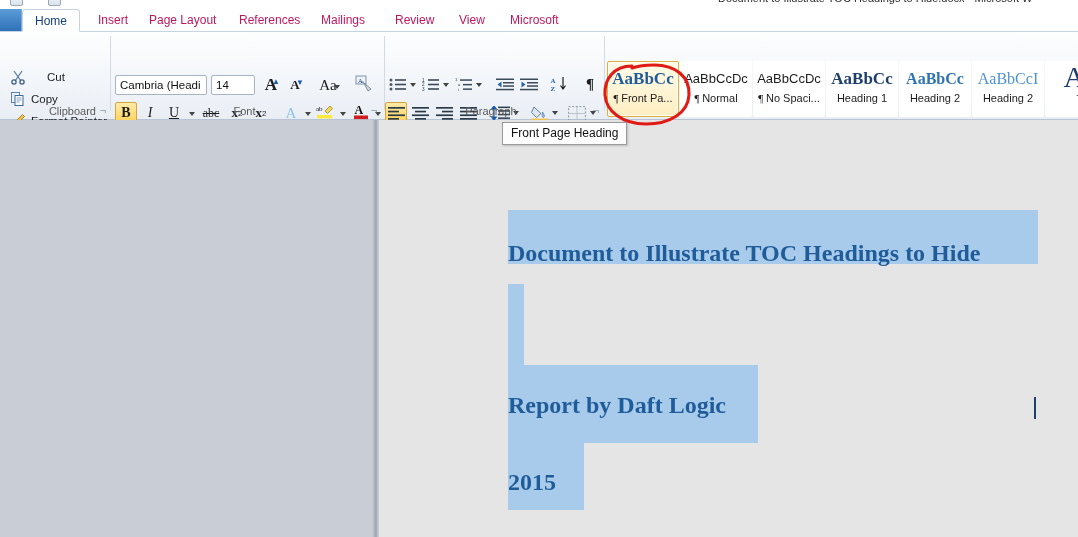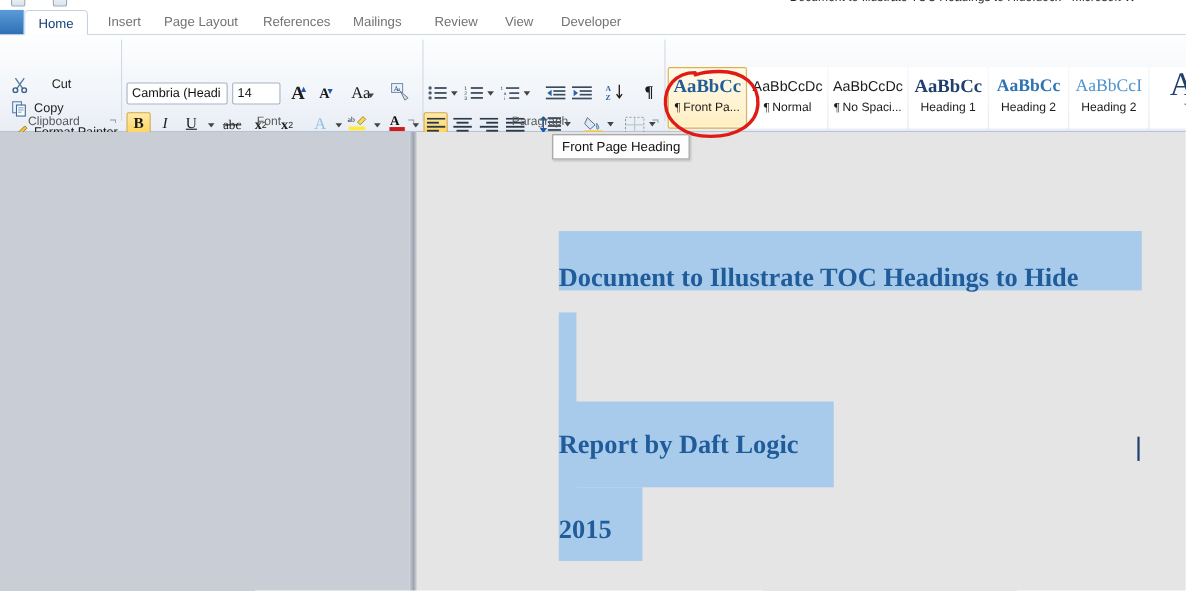--- a/index.html
+++ b/index.html
@@ -40,21 +40,21 @@
     content:""; position:absolute; left:0; bottom:0; width:1078px; height:1px;
     background:#c6d3e2;
   }
   #blue-corner {
     position: absolute; left: 0; top: 2px; width: 22px; height: 23px;
     background: linear-gradient(#5b9bd8,#2c6fb5);
     border-right: 1px solid #7fa9d4;
   }
   .tab {
     position: absolute; top: 2px; height: 23px;
-    font-size: 12px; color: #737373;
+    font-size: 12px; color: #be185d;
     padding: 4px 12px 0 12px; white-space: nowrap;
     cursor: default;
   }
   .tab.active {
     background: #ffffff;
     border: 1px solid #c6d3e2; border-bottom: 1px solid #ffffff;
     border-radius: 4px 4px 0 0;
     z-index: 3;
     color: #14407a;
   }
@@ -206,21 +206,21 @@
 
   <div id="tabstrip">
     <div id="blue-corner"></div>
     <div class="tab active" style="left:22px;">Home</div>
     <div class="tab" style="left:86px;">Insert</div>
     <div class="tab" style="left:137px;">Page Layout</div>
     <div class="tab" style="left:227px;">References</div>
     <div class="tab" style="left:309px;">Mailings</div>
     <div class="tab" style="left:383px;">Review</div>
     <div class="tab" style="left:447px;">View</div>
-    <div class="tab" style="left:498px;">Developer</div>
+    <div class="tab" style="left:498px;">Microsoft</div>
   </div>
 
   <div id="ribbon-body">
 
     <div class="clip-item" style="top:34px;gap:21px;">
       <span class="clip-ico">
         <svg width="16" height="16" viewBox="0 0 16 16">
           <path d="M4 2 L11 12 M12 2 L5 12" stroke="#5b7fa6" stroke-width="1.3" fill="none"></path>
           <circle cx="4" cy="13" r="2.1" fill="none" stroke="#3c5f86" stroke-width="1.3"></circle>
           <circle cx="12" cy="13" r="2.1" fill="none" stroke="#3c5f86" stroke-width="1.3"></circle>
@@ -243,21 +243,21 @@
     <div class="clip-item" style="top:78px;">
       <span class="clip-ico">
         <svg width="16" height="16" viewBox="0 0 16 16">
           <path d="M12.5 1.5 L14.5 3.5 L7 11 L5 9 Z" fill="#f2c14a" stroke="#a07a1c" stroke-width=".9"></path>
           <path d="M5 9 L7 11 L4.5 14 L2.5 12 Z" fill="#e0e7ef" stroke="#7d8b9b" stroke-width=".9"></path>
         </svg>
       </span>
       <span>Format Painter</span>
     </div>
 
-    <div class="grp-label" style="left:0; width:96px; text-align:center; padding-left:2px;">Clipboard</div>
+    <div class="grp-label" style="left:0; width:96px; text-align:right; padding-left:2px;">Clipboard</div>
     <div class="dialog-launcher" style="left:95px;"></div>
     <div class="grp-sep" style="left:110px;"></div>
 
     <div id="font-name-box">
       <span>Cambria (Headi</span>
       <span class="combo-arrow"></span>
     </div>
     <div id="font-size-box">
       <span>14</span>
       <span class="combo-arrow"></span>

